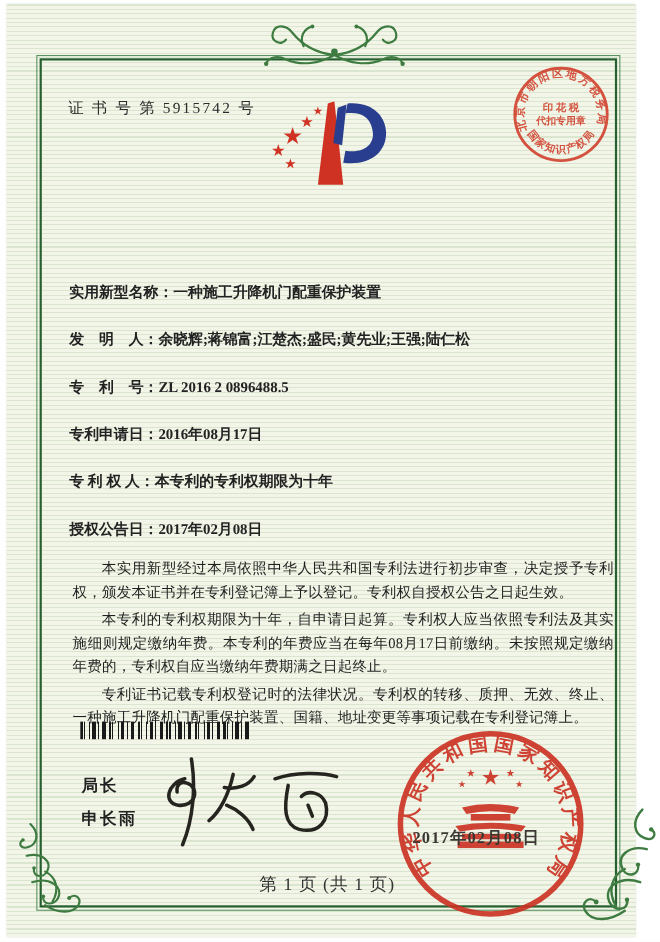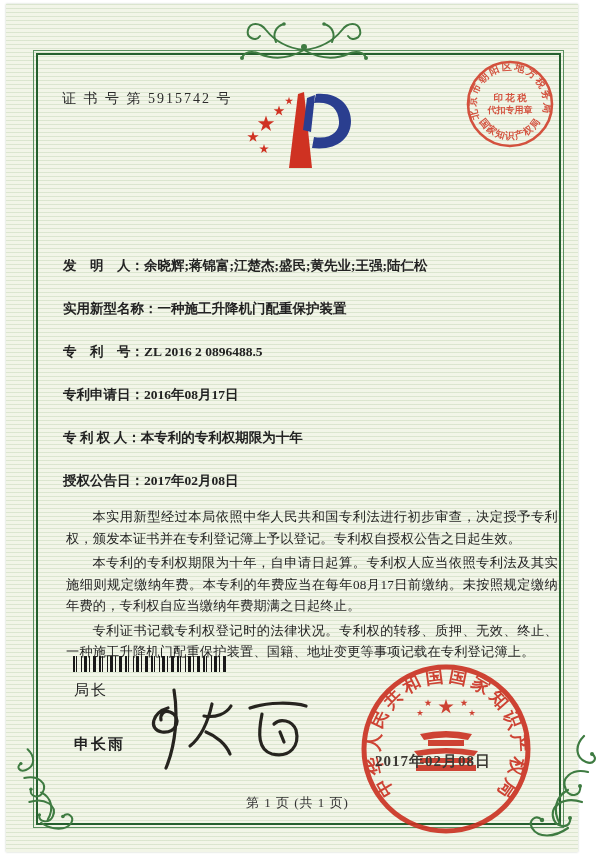--- a/index.html
+++ b/index.html
@@ -12,29 +12,29 @@
   .frame-inner{position:absolute;left:2px;top:2px;right:2px;bottom:2px;border:2px solid #25602e;}
   .cert-no{position:absolute;left:56px;top:86px;font-size:14px;letter-spacing:2px;color:#2b2b2b;white-space:nowrap;}
   .title{position:absolute;left:27px;top:176px;width:529px;text-align:center;font-size:30px;font-weight:700;
     letter-spacing:6px;color:#141414;white-space:nowrap;}
   .fields{position:absolute;left:57px;top:252px;width:500px;}
   .frow{height:43px;font-size:13.5px;line-height:19px;font-weight:600;color:#222;white-space:nowrap;}
   .paras{position:absolute;left:57px;top:499px;width:498px;font-size:13.2px;line-height:21.5px;color:#1f1f1f;}
   .paras p{margin:3px;text-indent:2em;letter-spacing:0.2px;text-align:justify;}
   .barcode{position:absolute;left:67px;top:652px;width:155px;height:16px;
     background:repeating-linear-gradient(90deg,#191919 0 2px,transparent 2px 3px,#191919 3px 4px,transparent 4px 8px,#191919 8px 9px,transparent 9px 11px,#191919 11px 14px,transparent 14px 16px,#191919 16px 17px,transparent 17px 20px,#191919 20px 23px,transparent 23px 26px);}
-  .director-title{position:absolute;left:68px;top:677px;font-size:15px;font-weight:400;
+  .director-title{position:absolute;left:68px;top:701px;font-size:15px;font-weight:700;
     font-family:"Liberation Sans","DejaVu Sans",sans-serif;color:#222;letter-spacing:2px;}
   .director-name{position:absolute;left:68px;top:731px;font-size:15px;font-weight:700;
     font-family:"Liberation Sans","DejaVu Sans",sans-serif;color:#222;letter-spacing:2px;text-align:right;}
   .sig{position:absolute;left:128px;top:678px;}
   .office-seal{position:absolute;left:352px;top:657px;opacity:.9;}
   .seal-date{position:absolute;left:352px;top:748px;width:150px;text-align:center;font-size:15px;font-weight:700;
     color:#3b3833;letter-spacing:1px;z-index:5;white-space:nowrap;}
-  .footer{position:absolute;left:27px;top:790px;width:529px;text-align:center;font-size:13px;color:#333;letter-spacing:1px;}
+  .footer{position:absolute;left:27px;top:790px;width:529px;text-align:center;font-size:16px;color:#333;letter-spacing:1px;}
   .tax-stamp{position:absolute;left:456px;top:52px;opacity:.88;}
   .orn-top{position:absolute;left:210px;top:10px;}
   .orn-bl{position:absolute;left:8px;top:742px;}
   .orn-br{position:absolute;left:518px;top:728px;}
   .logo{position:absolute;left:238px;top:88px;}
   svg text{font-family:"Liberation Serif","DejaVu Serif",serif;}
 </style>
 </head>
 <body>
 
@@ -129,24 +129,24 @@
     <text font-size="9.5" font-weight="700" fill="#d03c28" letter-spacing="1">
       <textPath href="#taxBot">国家知识产权局</textPath>
     </text>
     <text x="48" y="45" text-anchor="middle" font-size="9.5" font-weight="700" fill="#d03c28">印 花 税</text>
     <text x="48" y="57" text-anchor="middle" font-size="9" font-weight="700" fill="#d03c28">代扣专用章</text>
   </svg>
 
 
   <div class="fields">
     <div class="frow">
+      <span>实用新型名称：</span><span>一种施工升降机门配重保护装置</span>
+    </div>
+    <div class="frow">
       <span>发　明　人：</span><span>余晓辉;蒋锦富;江楚杰;盛民;黄先业;王强;陆仁松</span>
-    </div>
-    <div class="frow">
-      <span>实用新型名称：</span><span>一种施工升降机门配重保护装置</span>
     </div>
     <div class="frow">
       <span>专　利　号：</span><span>ZL 2016 2 0896488.5</span>
     </div>
     <div class="frow">
       <span>专利申请日：</span><span>2016年08月17日</span>
     </div>
     <div class="frow">
       <span>专 利 权 人：</span><span>本专利的专利权期限为十年</span>
     </div>

